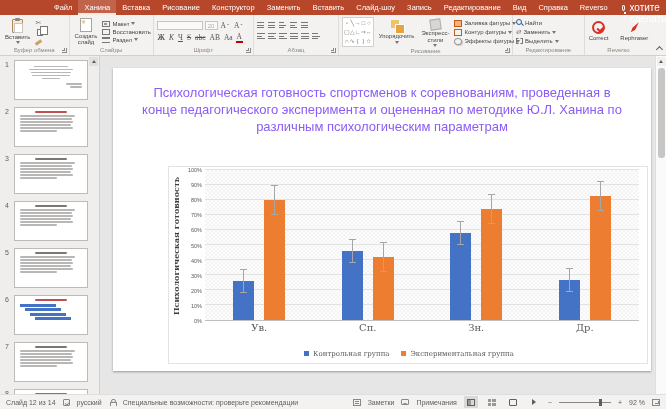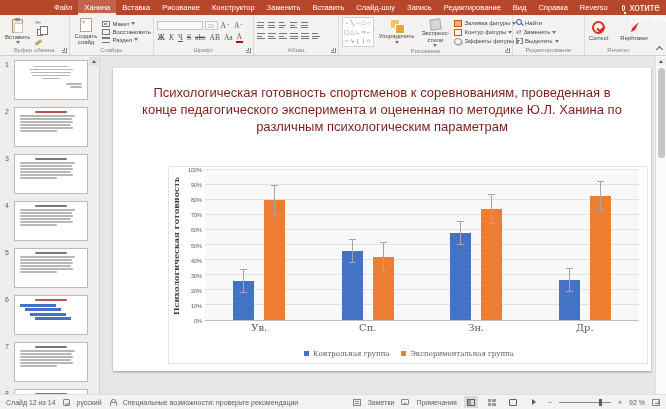--- a/index.html
+++ b/index.html
@@ -93,21 +93,21 @@
   .tl.blue { background:#4472C4; height:3px; border-radius:0; }
   .thumb-scroll { position:absolute; right:1px; top:1px; width:9px; height:9px; background:#E1DFDD; display:flex; align-items:center; justify-content:center; }
   .tri-up { width:0; height:0; border-left:2.5px solid transparent; border-right:2.5px solid transparent; border-bottom:3px solid #605E5C; }
 
   .editor { flex:1; position:relative; background:#E6E6E6; }
   .vscroll { position:absolute; right:0; top:0; bottom:0; width:11px; background:#FAFAFA; border-left:1px solid #E1DFDD; }
   .vscroll .box { width:9px; height:9px; margin:1px auto; background:#F1F0EF; display:flex; align-items:center; justify-content:center; }
   .vthumb { width:7px; height:90px; background:#C8C6C4; margin:2px auto; border-radius:3px; }
 
   .slide { position:absolute; left:13px; top:12px; width:538px; height:303px; background:#fff; box-shadow:0 0.5px 2px rgba(0,0,0,.35); }
-  .slide-title { margin:16px 26px 0; text-align:center; font-size:13px; line-height:1.32; color:#7f1d1d; }
+  .slide-title { margin:16px 26px 0; text-align:center; font-size:13px; line-height:1.32; color:#8b5cf6; }
 
   
   .chart { position:absolute; left:55px; top:98px; width:480px; height:198px; background:#fff; border:1px solid #E3E3E3;
     display:grid; grid-template-columns:13px 21px 1fr 8px; grid-template-rows:1fr 12px 13px 15px; padding:3px 0 2px 2px;
     font-family:"DejaVu Serif", serif; }
   .ytitle { grid-column:1; grid-row:1; writing-mode:vertical-rl; transform:rotate(180deg); text-align:center;
     font-size:8px; font-weight:bold; color:#404040; }
   .yticks { grid-column:2; grid-row:1; position:relative; }
   .ytick { position:absolute; right:3px; transform:translateY(50%); font-size:5.5px; color:#595959; font-family:"Liberation Sans",sans-serif; }
   .plot { grid-column:3; grid-row:1; position:relative; border-bottom:1px solid #BFBFBF;

